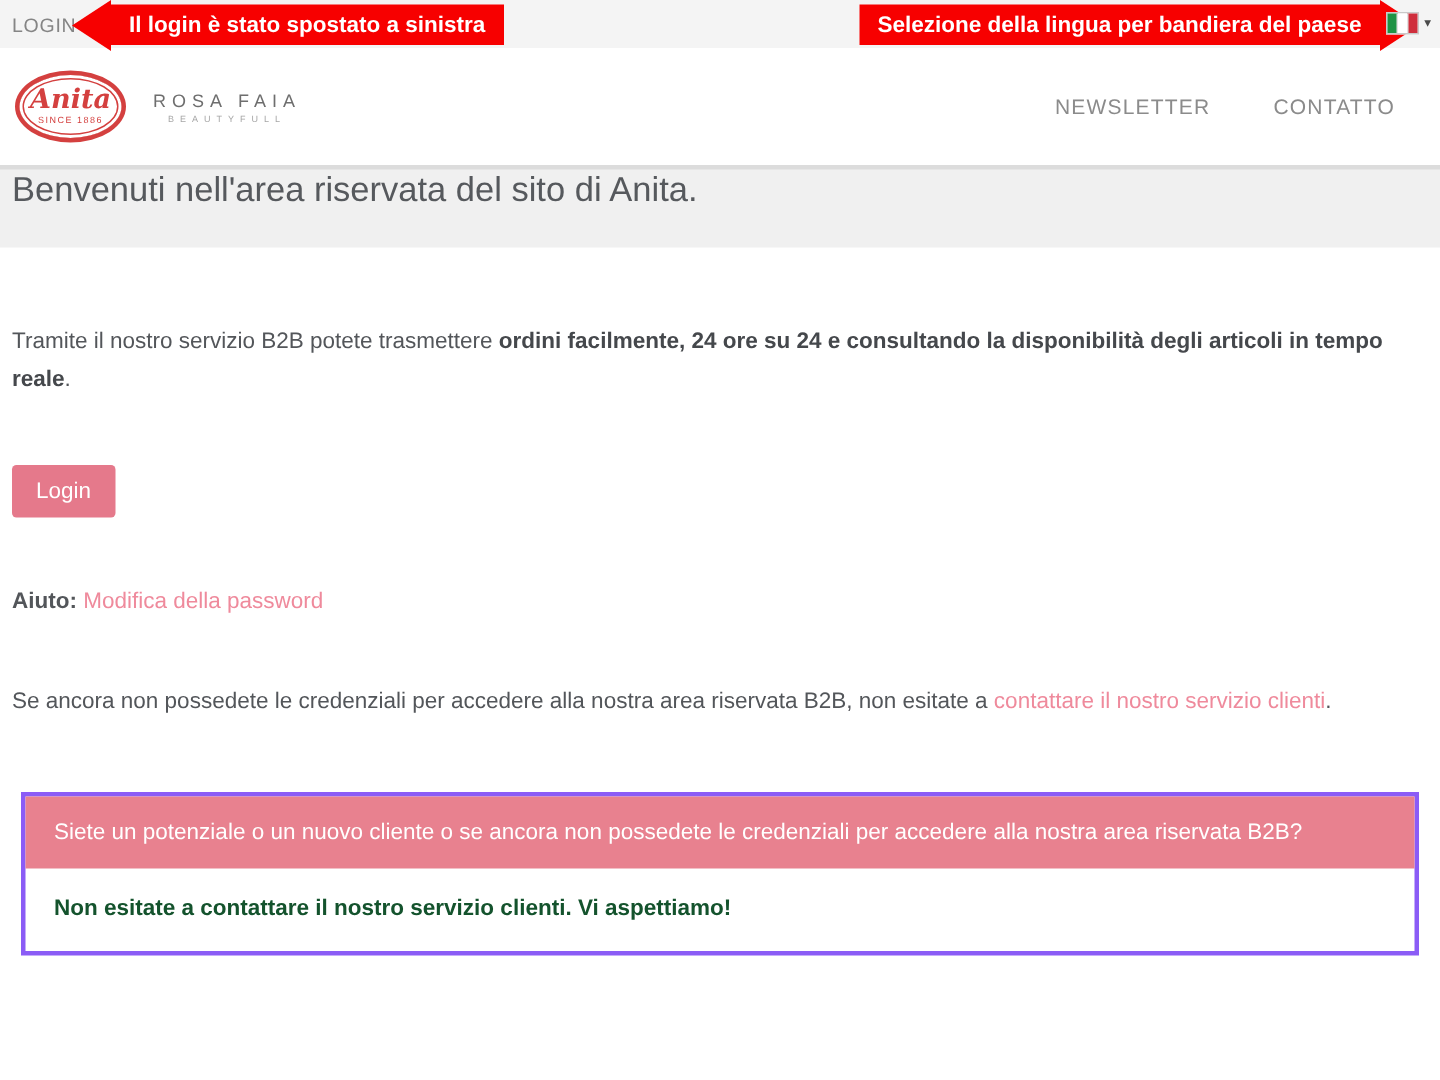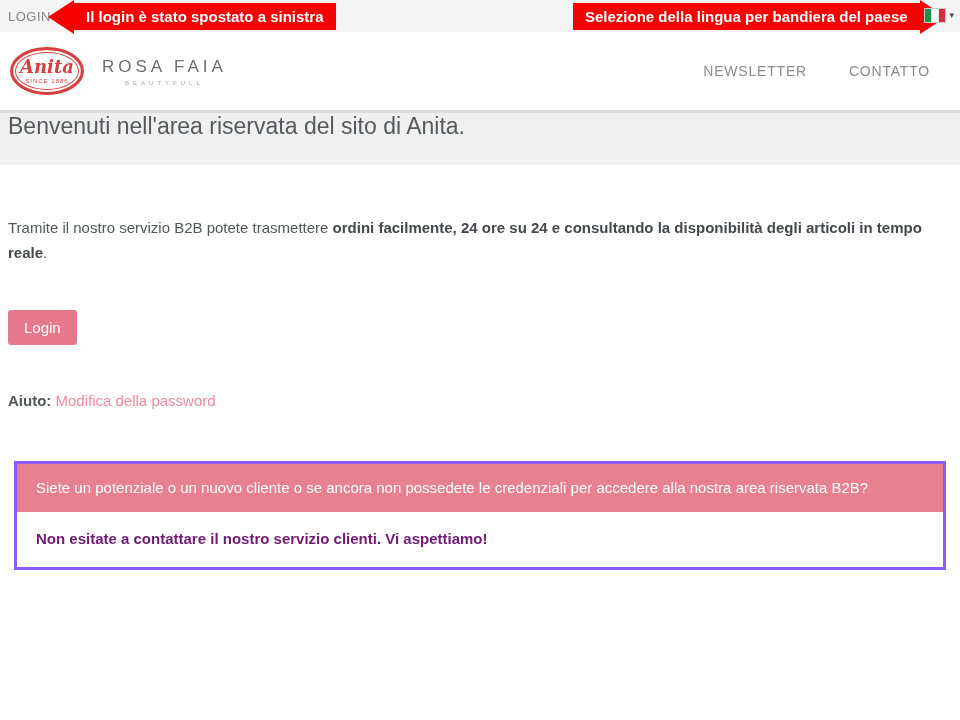--- a/index.html
+++ b/index.html
@@ -40,21 +40,21 @@
             padding:0 30px 0 10px;gap:36px; }
   .logo-group { display:flex; align-items:center; cursor:pointer; }
   .logo-oval { width:74px; height:48px; border:3px solid #d4403f; border-radius:50%;
                box-shadow:inset 0 0 0 2px #ffffff, inset 0 0 0 3px #d4403f;
                display:flex; flex-direction:column; align-items:center;
                justify-content:center; background:#ffffff; }
   .anita-script { font-family:"DejaVu Serif", serif; font-style:italic;
                   font-weight:bold; font-size:18px; color:#d4403f; line-height:1; }
   .since { font-size:6px; color:#d4403f; letter-spacing:1px; margin-top:2px; }
   .co-brand { margin-left:18px; text-align:center; }
-  .co-brand-main { font-size:17px; color:#6e6e6e; letter-spacing:4px; }
+  .co-brand-main { font-size:12px; color:#6e6e6e; letter-spacing:4px; }
   .co-brand-sub { font-size:6px; color:#a6a6a6; letter-spacing:4px; margin-top:3px; }
   .nav { margin-left:auto; display:flex; gap:42px;justify-content:space-between; }
   .nav-item { font-size:14px; color:#8b8b8b; letter-spacing:.8px; cursor:pointer; }
 
   
   .title-strip { border-top:3px solid #dcdcdc; background:#f0f0f0; height:55px;
                  display:flex; align-items:flex-start; padding:0 8px; }
   .page-title { font-size:23px; font-weight:normal; color:#56595d; }
 
   
@@ -65,21 +65,21 @@
                color:#ffffff; border:none; border-radius:3px; padding:9px 16px;
                font-size:15px; font-family:"Liberation Sans", sans-serif; cursor:pointer; }
   .help-line { margin-top:47px; font-size:15px; color:#53565a; }
   .help-label { font-weight:bold; }
   a.pink-link { color:#ef8a9c; text-decoration:none; cursor:pointer; }
   .cta-line { margin-top:50px; font-size:15px; color:#53565a; }
 
   .panel { margin:52px 6px 0; border:3px solid #8b5cf6; background:#ffffff; }
   .panel-header { background:#e8818f; color:#ffffff; font-size:15px;
                   padding:14px 19px; line-height:20px; }
-  .panel-body { padding:18px 19px 20px; color:#701a75; font-weight:bold;
+  .panel-body { padding:18px 19px 20px; color:#14532d; font-weight:bold;
                 font-size:15px; }
 </style>
 </head>
 <body>
 
 <div class="topbar">
   <span class="login-link">LOGIN</span>
 
   <div class="callout callout-left">
     <span>Il login è stato spostato a sinistra</span>
@@ -126,19 +126,22 @@
     <span>Tramite il nostro servizio B2B potete trasmettere </span><b>ordini facilmente, 24 ore su 24 e consultando la disponibilità degli articoli in tempo reale</b><span>.</span><br>
   </p>
 
   <button class="login-btn">Login</button>
 
   <p class="help-line">
     <span class="help-label">Aiuto:</span>
     <a class="pink-link">Modifica della password</a>
   </p>
 
+  <p class="cta-line">
+    <span>Se ancora non possedete le credenziali per accedere alla nostra area riservata B2B, non esitate a </span><a class="pink-link">contattare il nostro servizio clienti</a><span>.</span>
+  </p>
 
   <div class="panel">
     <div class="panel-header">Siete un potenziale o un nuovo cliente o se ancora non possedete le credenziali per accedere alla nostra area riservata B2B?</div>
     <div class="panel-body">Non esitate a contattare il nostro servizio clienti. Vi aspettiamo!</div>
   </div>
 
 </div>
 
 </body></html>

